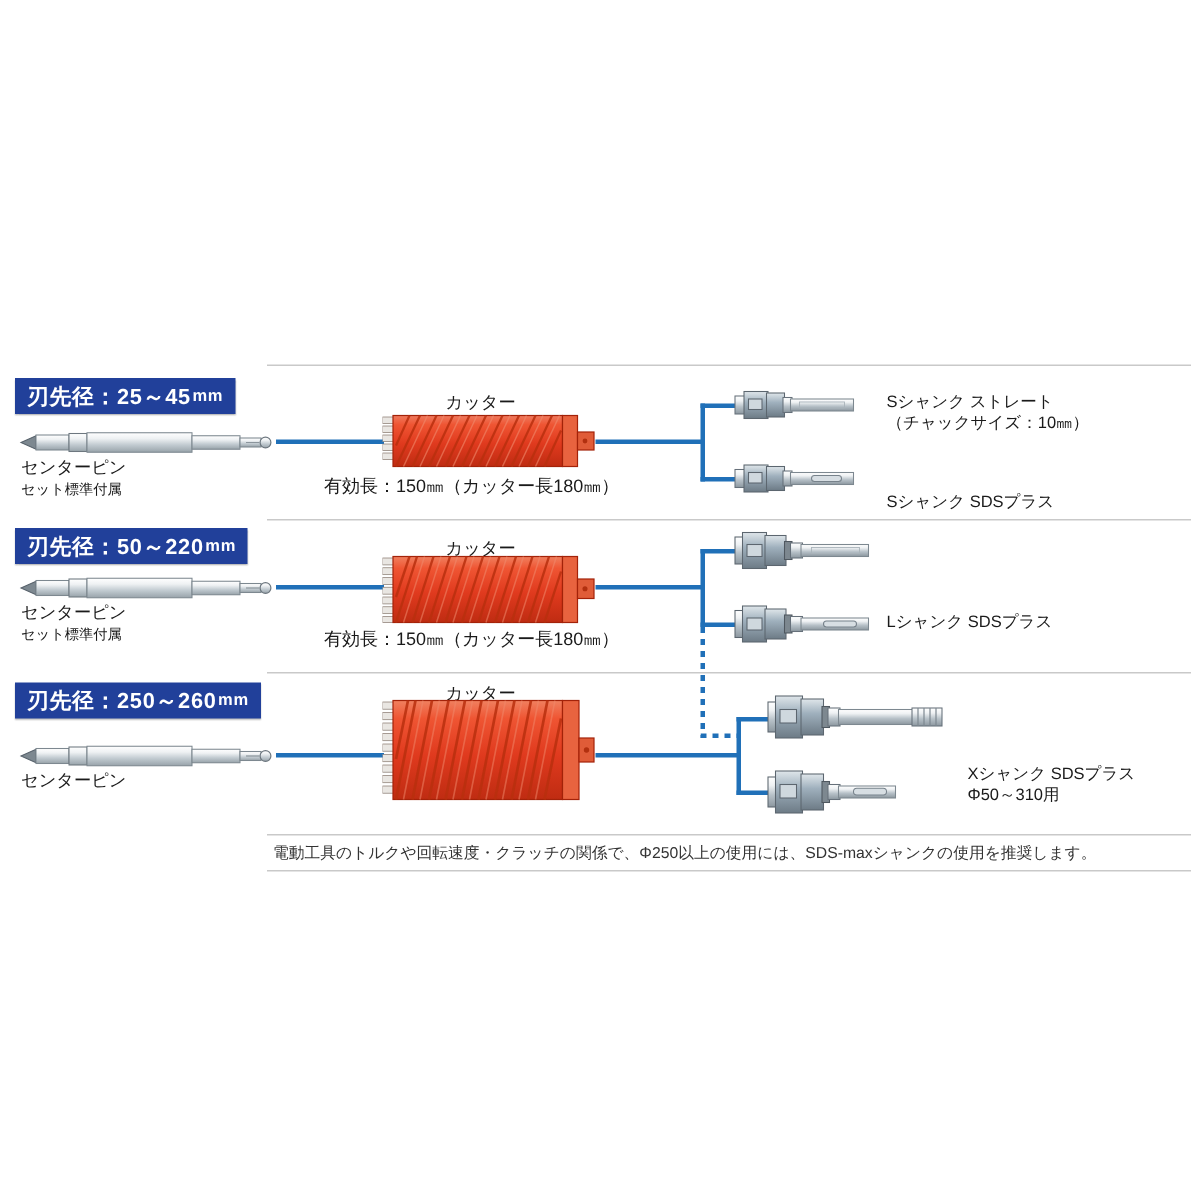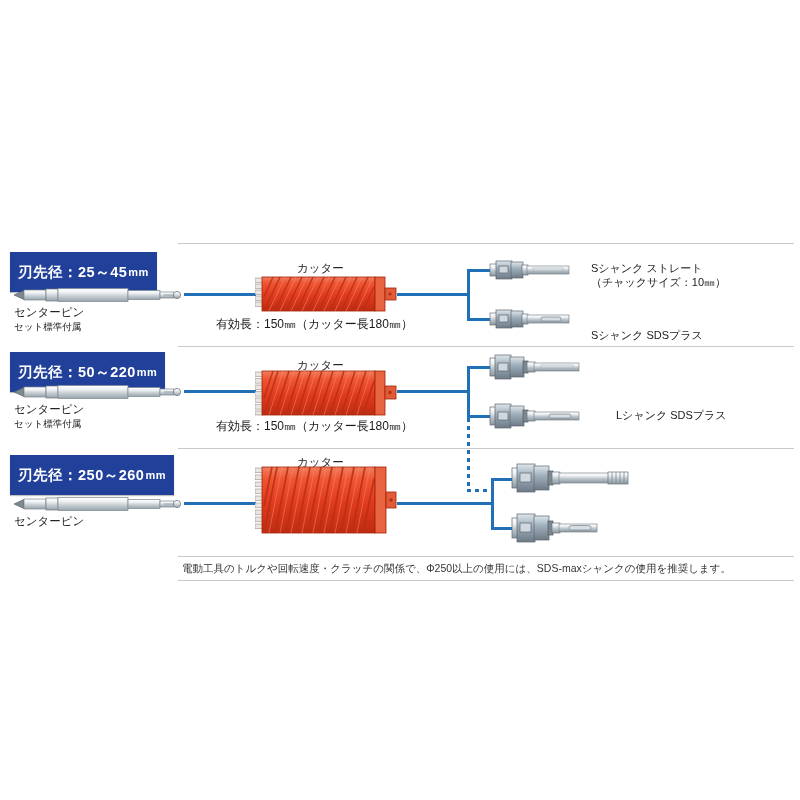--- a/index.html
+++ b/index.html
@@ -15,21 +15,21 @@
   .badge {
     position: absolute;
     background: #21409a;
     color: #ffffff;
     font-weight: bold;
     letter-spacing: 0.5px;
     display: flex; align-items: center;
     padding: 0 8px;
     white-space: nowrap;
     font-size: 14.5px;
-    height: 40px;
+    height: 24px;
     box-shadow: 0 1px 1px rgba(0,0,0,.25);
   }
   .badge .mm { font-size: 11px; margin-left: 1px; }
 
   
   .divider {
     position: absolute;
     height: 1px;
     background: #c9c9c9;
   }
@@ -324,21 +324,21 @@
       <rect x="1" y="5" width="6" height="18" fill="url(#sg)" stroke="#5c666f" stroke-width=".7"></rect>
       <rect x="6" y="2" width="16" height="24" fill="url(#sgb)" stroke="#5c666f" stroke-width=".7"></rect>
       <rect x="9" y="10" width="10" height="8" fill="#cfd8de" stroke="#5c666f" stroke-width=".7"></rect>
       <rect x="21" y="4" width="14" height="20" fill="url(#sgb)" stroke="#5c666f" stroke-width=".7"></rect>
       <rect x="34" y="8" width="5" height="12" fill="#7d8890" stroke="#4f5860" stroke-width=".7"></rect>
       <rect x="38" y="9" width="8" height="10" fill="url(#sg)" stroke="#66707a" stroke-width=".7"></rect>
       <rect x="45" y="10" width="45" height="8" fill="url(#sg)" stroke="#7d8890" stroke-width=".7"></rect>
       <rect x="60" y="12" width="22" height="4" rx="2" fill="#d7dee3" stroke="#77828b" stroke-width=".7"></rect>
     </svg>
   </div>
-  <div class="lbl-shank jp" style="left:591px; top:408px;margin-left:25px;">
+  <div class="lbl-shank jp" style="left:591px; top:408px;">
     <div>Lシャンク SDSプラス</div>
   </div>
 
   <div class="badge" style="left:10px; top:455px;">
     <span>刃先径：250～260</span>
       <span class="mm">mm</span>
   </div>
 
   <div class="art" style="left:12px; top:494px;">
     <svg width="180" height="20" viewBox="0 0 180 20">
@@ -443,16 +443,20 @@
       <rect x="1" y="6" width="6" height="20" fill="url(#sg)" stroke="#5c666f" stroke-width=".7"></rect>
       <rect x="6" y="2" width="18" height="28" fill="url(#sgb)" stroke="#5c666f" stroke-width=".7"></rect>
       <rect x="9" y="11" width="11" height="9" fill="#cfd8de" stroke="#5c666f" stroke-width=".7"></rect>
       <rect x="23" y="4" width="15" height="24" fill="url(#sgb)" stroke="#5c666f" stroke-width=".7"></rect>
       <rect x="37" y="9" width="5" height="14" fill="#7d8890" stroke="#4f5860" stroke-width=".7"></rect>
       <rect x="41" y="11" width="8" height="10" fill="url(#sg)" stroke="#66707a" stroke-width=".7"></rect>
       <rect x="48" y="12" width="38" height="8" fill="url(#sg)" stroke="#7d8890" stroke-width=".7"></rect>
       <rect x="58" y="13.5" width="22" height="4.5" rx="2.2" fill="#d7dee3" stroke="#77828b" stroke-width=".7"></rect>
     </svg>
   </div>
+  <div class="lbl-shank jp" style="left:645px; top:509px;">
+    <div>Xシャンク SDSプラス</div>
+    <div>Φ50～310用</div>
+  </div>
 
   <div class="footnote jp" style="left:182px; top:562px;">電動工具のトルクや回転速度・クラッチの関係で、Φ250以上の使用には、SDS-maxシャンクの使用を推奨します。</div>
 
 </div>
 
 </body></html>

